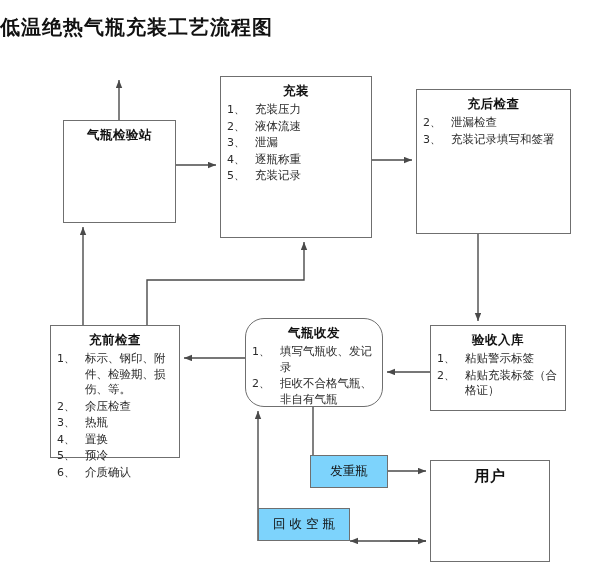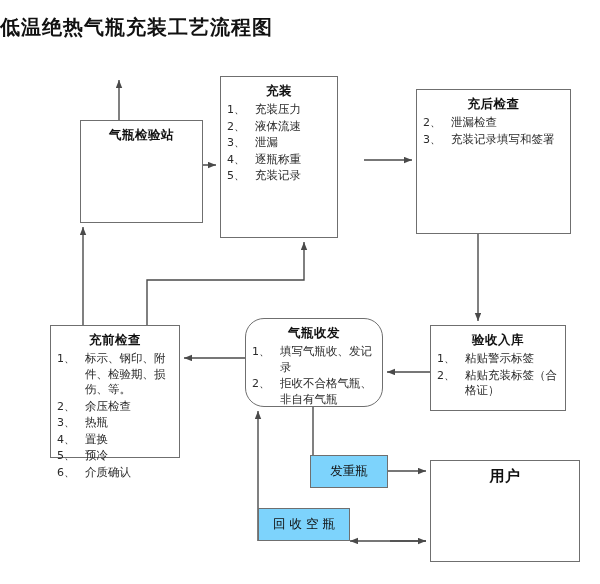--- a/index.html
+++ b/index.html
@@ -82,27 +82,27 @@
     align-items: center;
     justify-content: center;
     font-size: 12.5px;
     color: #111111;
   }
   .label-box.spaced {
     letter-spacing: 4px;
     text-indent: 4px;
   }
   
-  #n-station   { left: 80px;  top: 120px; width: 123px; height: 103px; }
-  #n-fill      { left: 220px; top: 76px;  width: 118px; height: 162px; }
+  #n-station   { left: 63px;  top: 120px; width: 113px; height: 103px; }
+  #n-fill      { left: 220px; top: 76px;  width: 152px; height: 162px; }
   #n-postcheck { left: 416px; top: 89px;  width: 155px; height: 145px; }
   #n-precheck  { left: 50px;  top: 325px; width: 130px; height: 133px; }
   #n-dispatch  { left: 245px; top: 318px; width: 138px; height: 89px; border-radius: 19px; }
   #n-storage   { left: 430px; top: 325px; width: 136px; height: 86px; }
-  #n-user      { left: 430px; top: 460px; width: 150px; height: 102px; }
+  #n-user      { left: 430px; top: 460px; width: 120px; height: 102px; }
   #n-full      { left: 310px; top: 455px; width: 78px;  height: 33px; }
   #n-empty     { left: 258px; top: 508px; width: 92px;  height: 33px; }
   #n-user .nt  { font-size: 15px; margin-bottom: 6px; }
   #n-station   { display: block; }
 </style>
 </head>
 <body>
 
 <div id="canvas">
 

